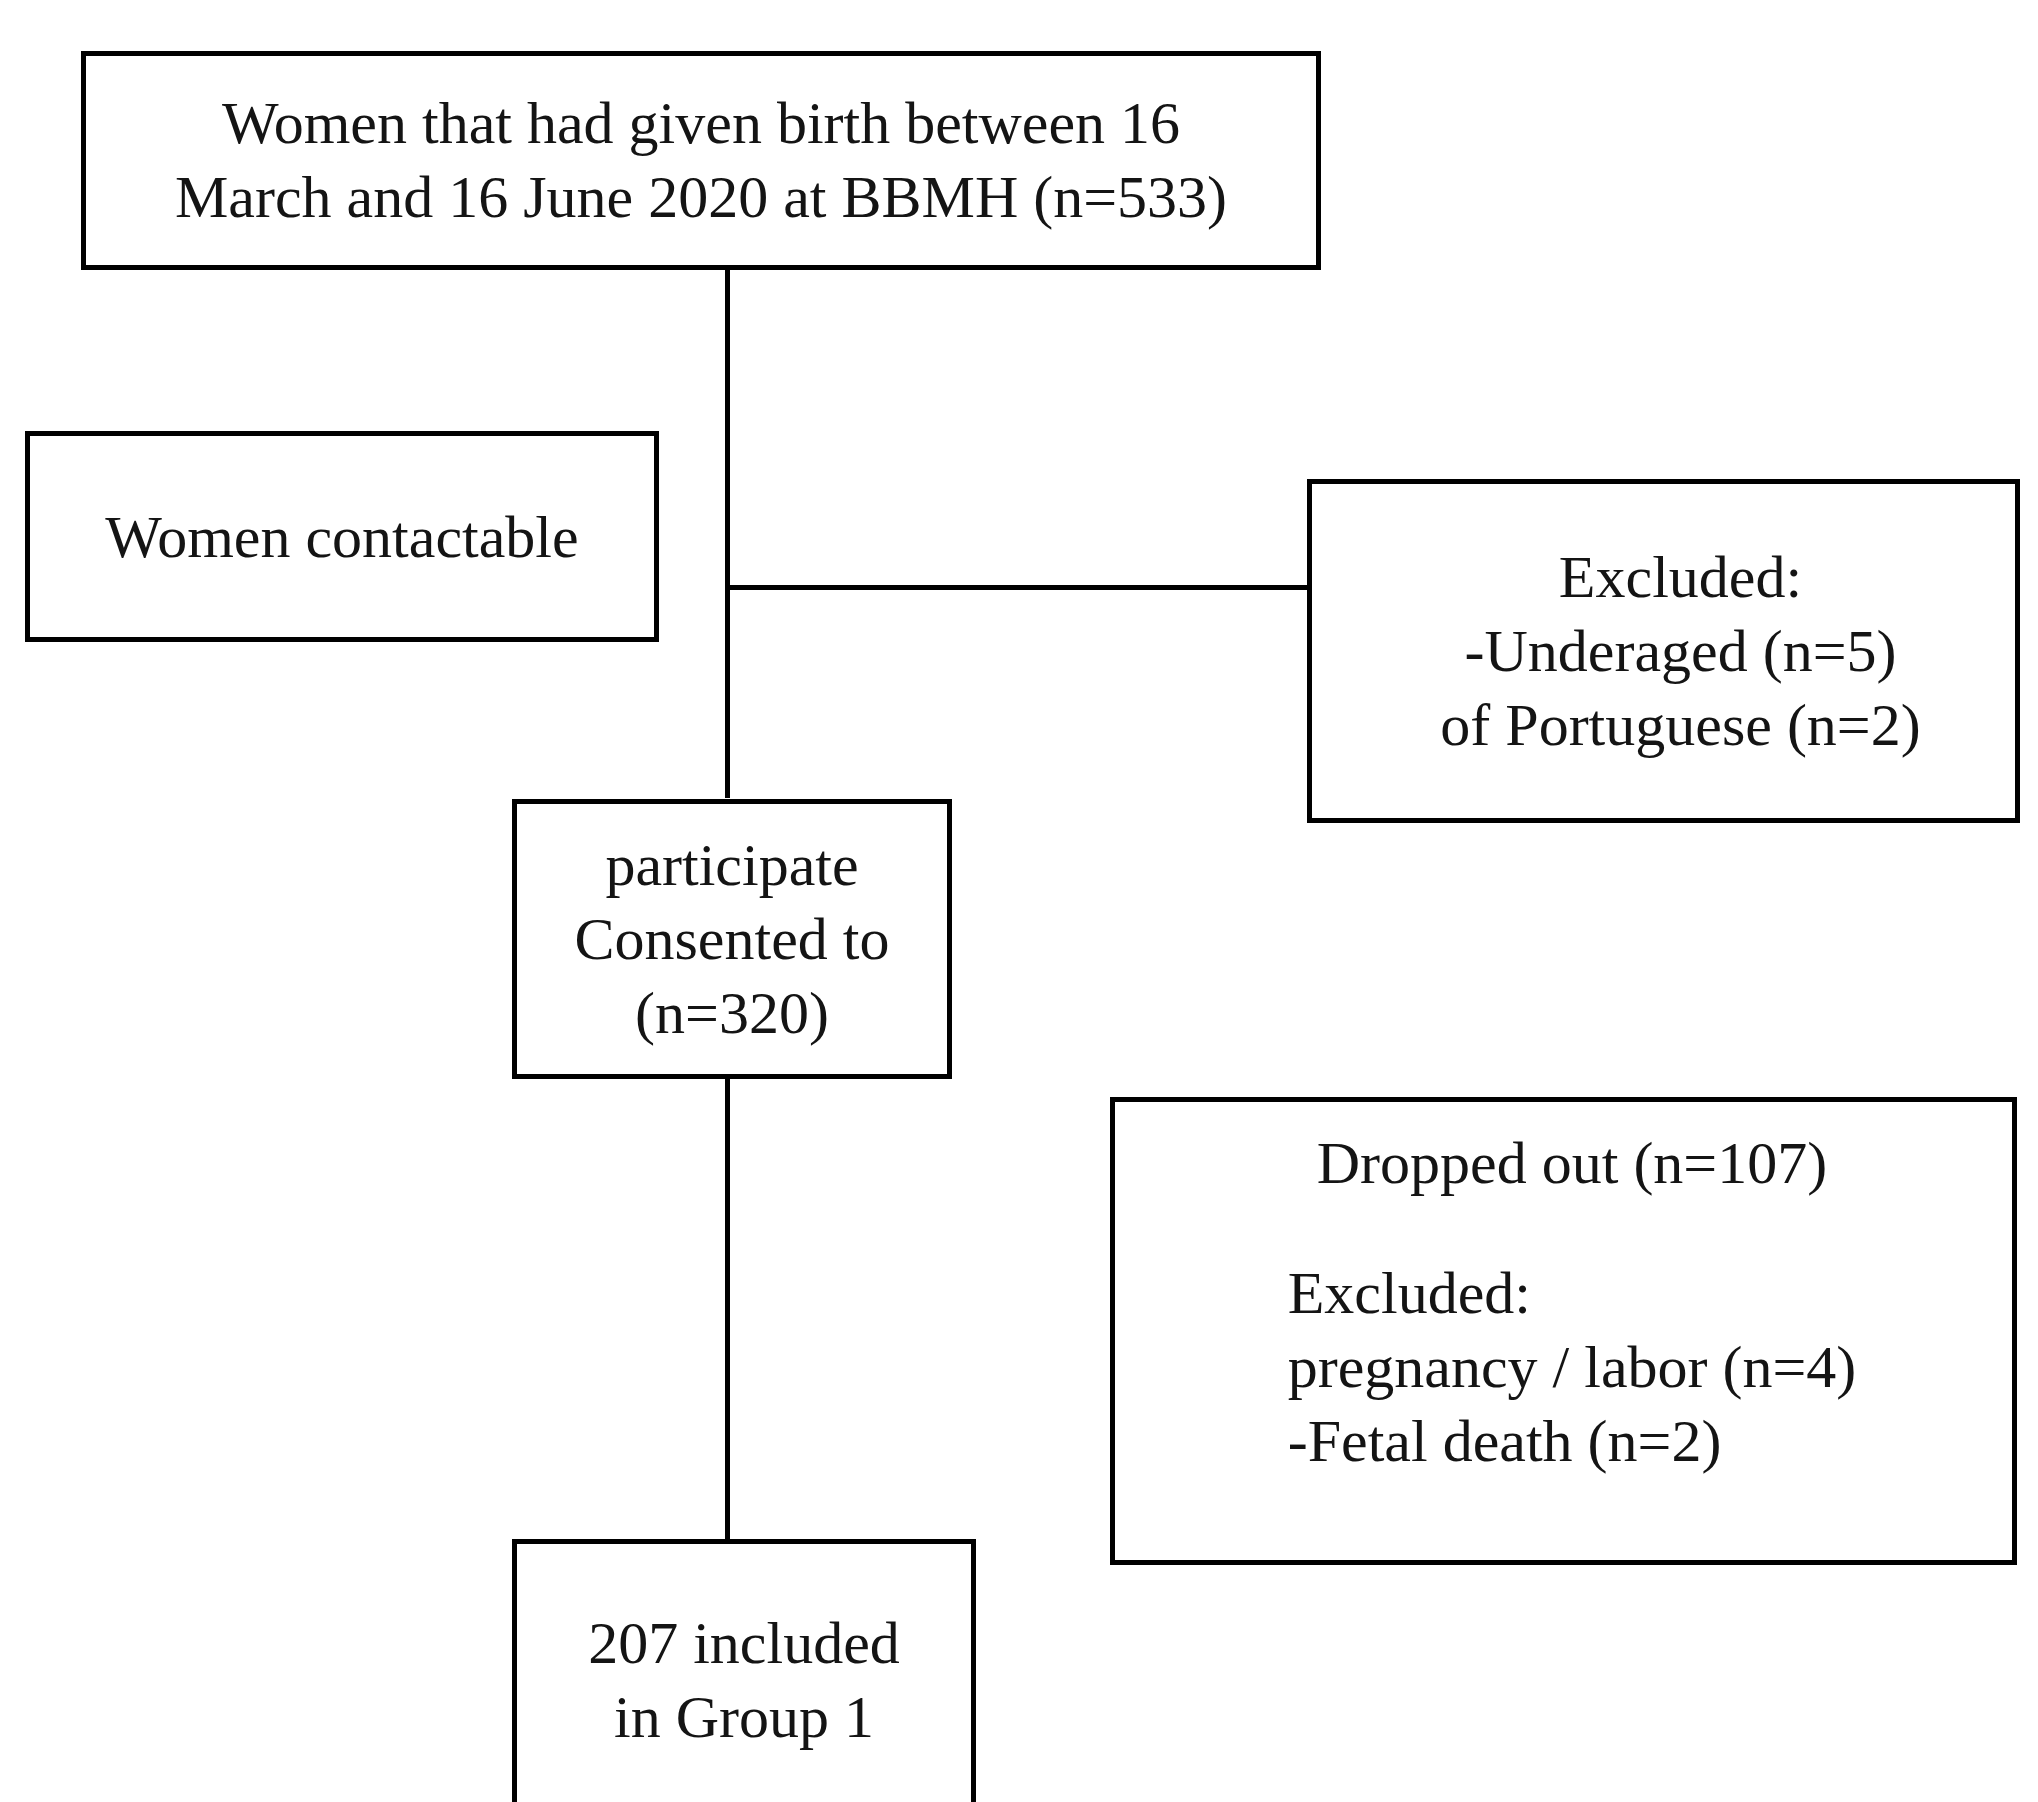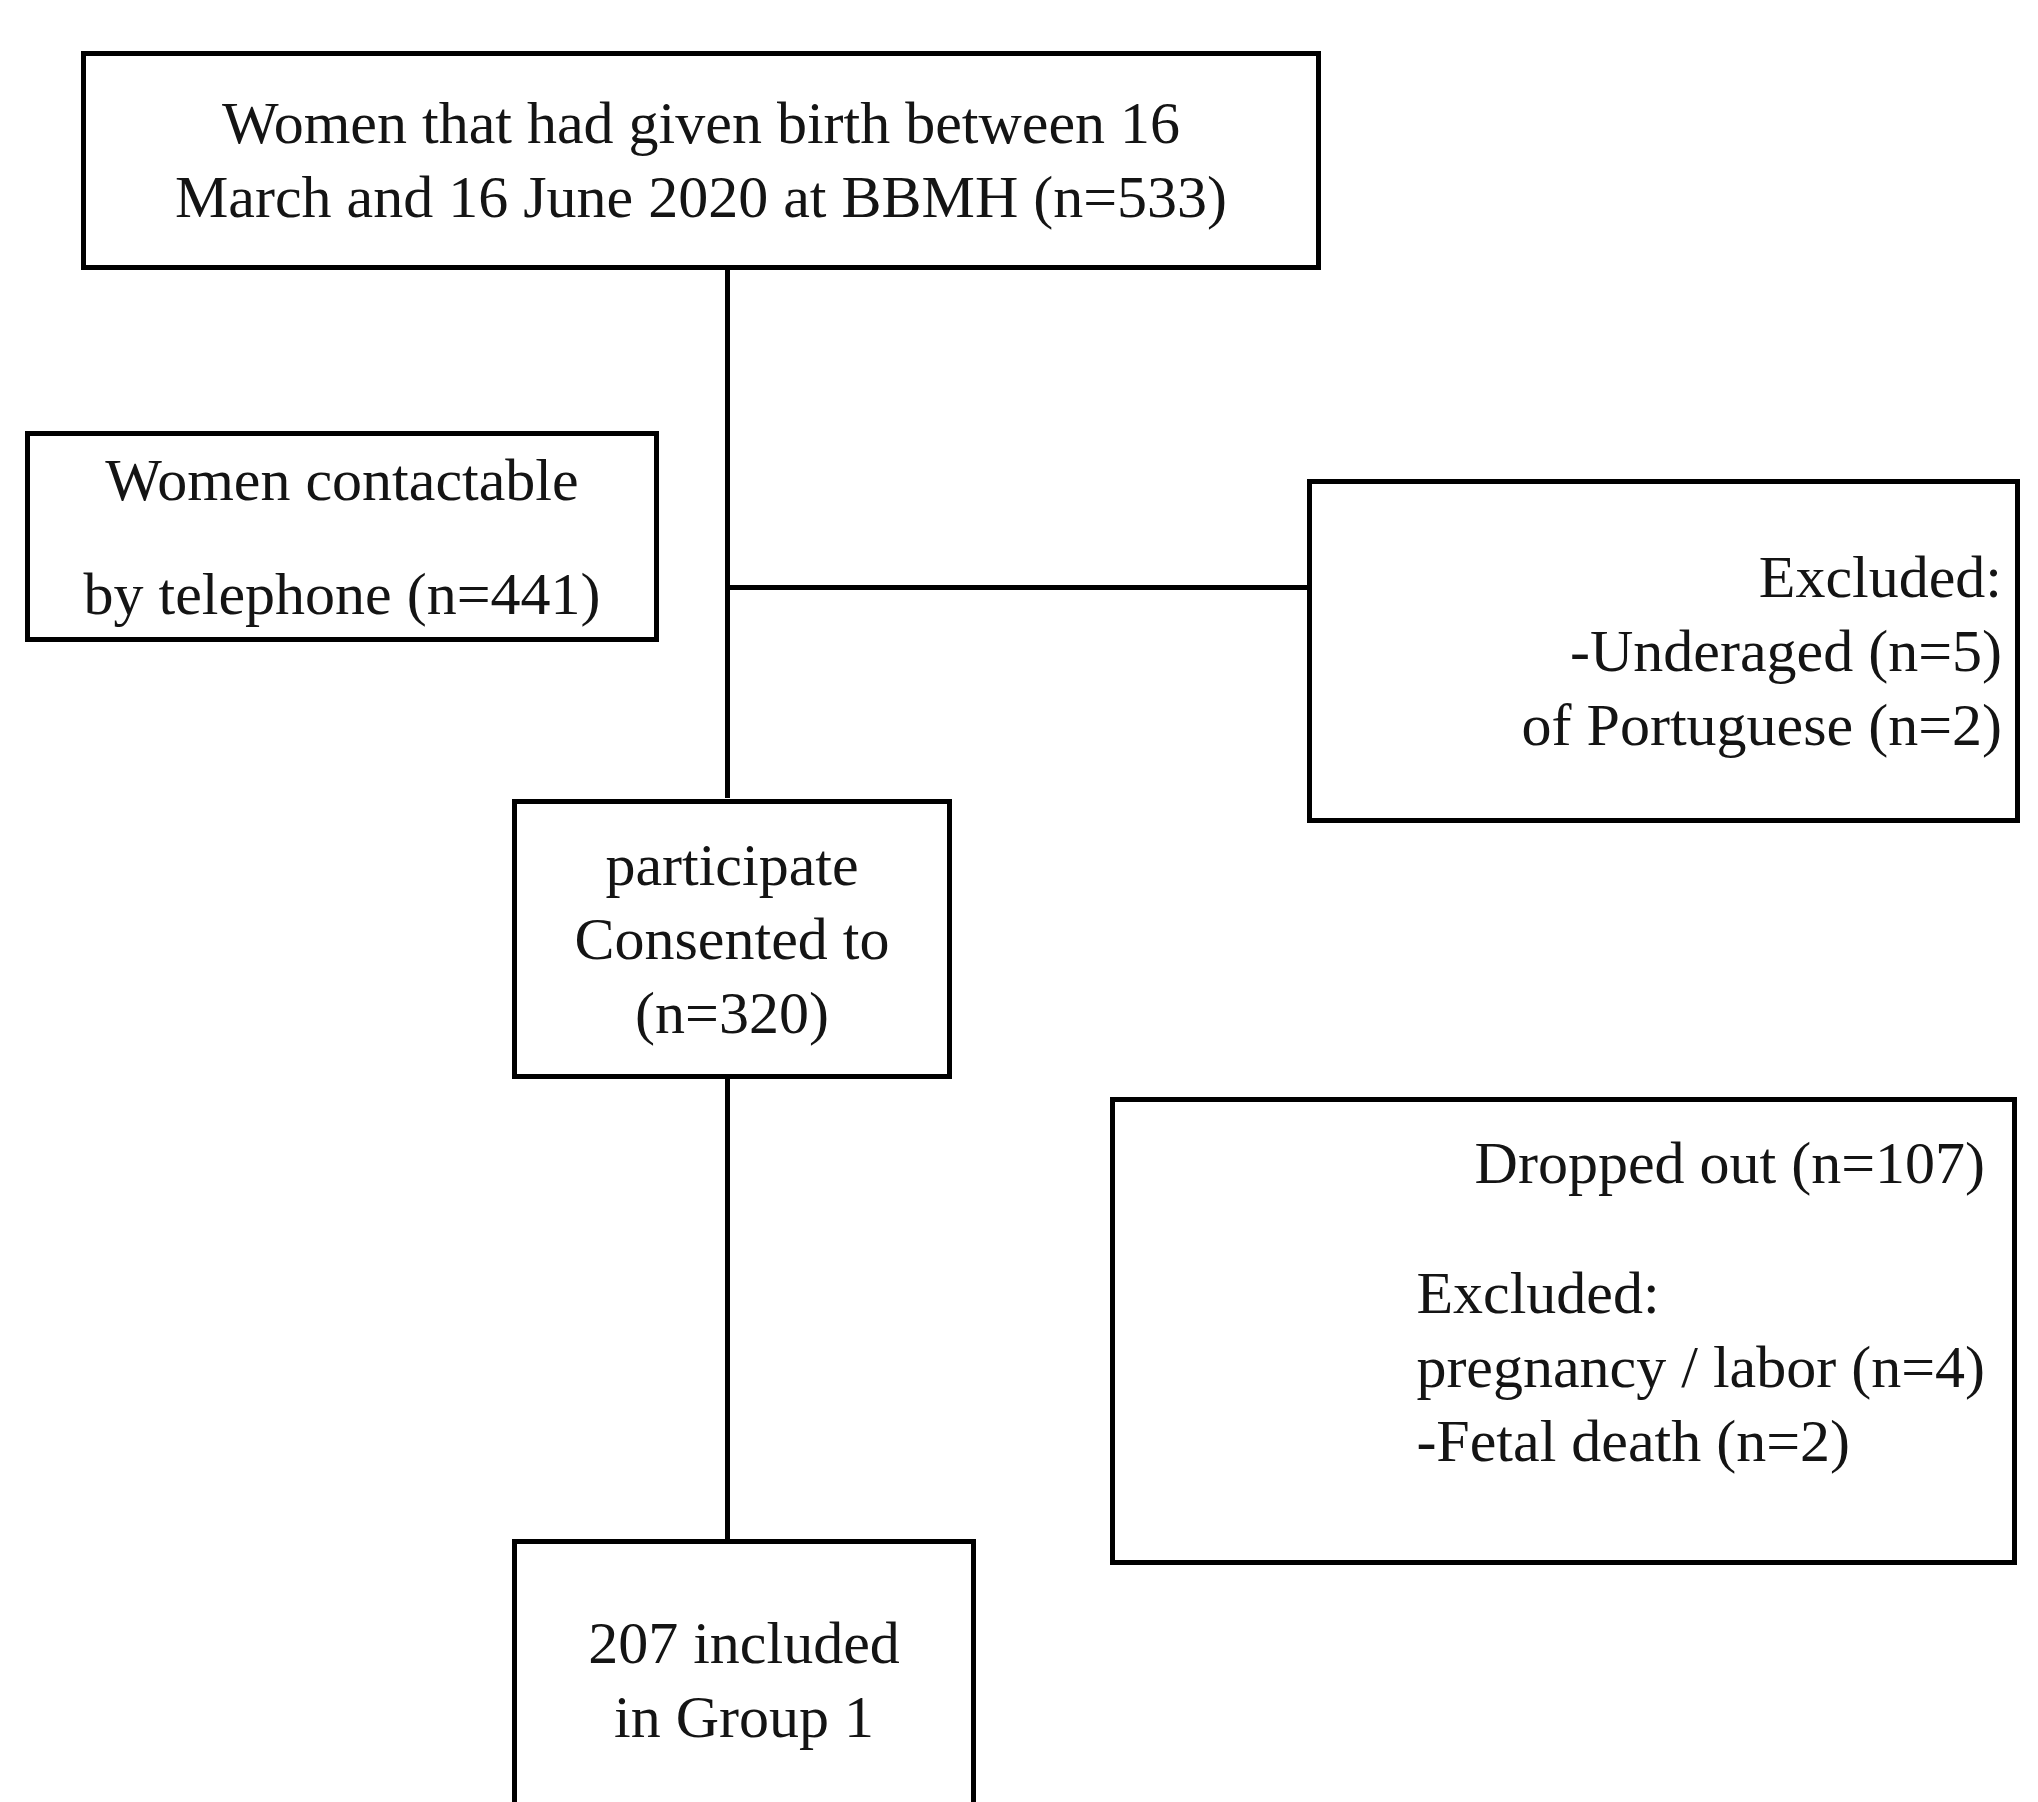--- a/index.html
+++ b/index.html
@@ -31,21 +31,21 @@
     justify-content: center;
     font-size: 60px;
     line-height: 74px;
     white-space: nowrap;
   }
   .box.center {
     align-items: center;
     text-align: center;
   }
   .box.left {
-    align-items: flex-end;
+    align-items: center;
     text-align: left;
   }
   #box-source       { left: 81px;  top: 22.6px;   width: 1240px; height: 219px; }
   #box-contactable  { left: 25px;   top: 403px;  width: 634px;  height: 211px; gap: 40px; }
   #box-excluded-first {
     left: 1307px; top: 451px; width: 713px; height: 344px;
     padding-left: 47px; padding-right: 13px;
   }
   #box-consented    { left: 512px;  top: 771px;  width: 440px;  height: 280px; }
   #box-dropped {
@@ -74,21 +74,20 @@
   <div class="connector" id="branch-excluded"></div>
   <div class="connector" id="trunk-lower"></div>
 
   <div class="box center" id="box-source">
     <div>Women that had given birth between 16</div>
     <div>March and 16 June 2020 at BBMH (n=533)</div>
   </div>
 
   <div class="box center" id="box-contactable">
     <div>Women contactable</div>
-    <div>by telephone (n=441)</div>
   </div>
 
   <div class="box left" id="box-excluded-first">
     <div>Excluded:</div>
     <div>-Underaged (n=5)</div>
     <div>of Portuguese (n=2)</div>
   </div>
 
   <div class="box center" id="box-consented">
     <div>participate</div>

